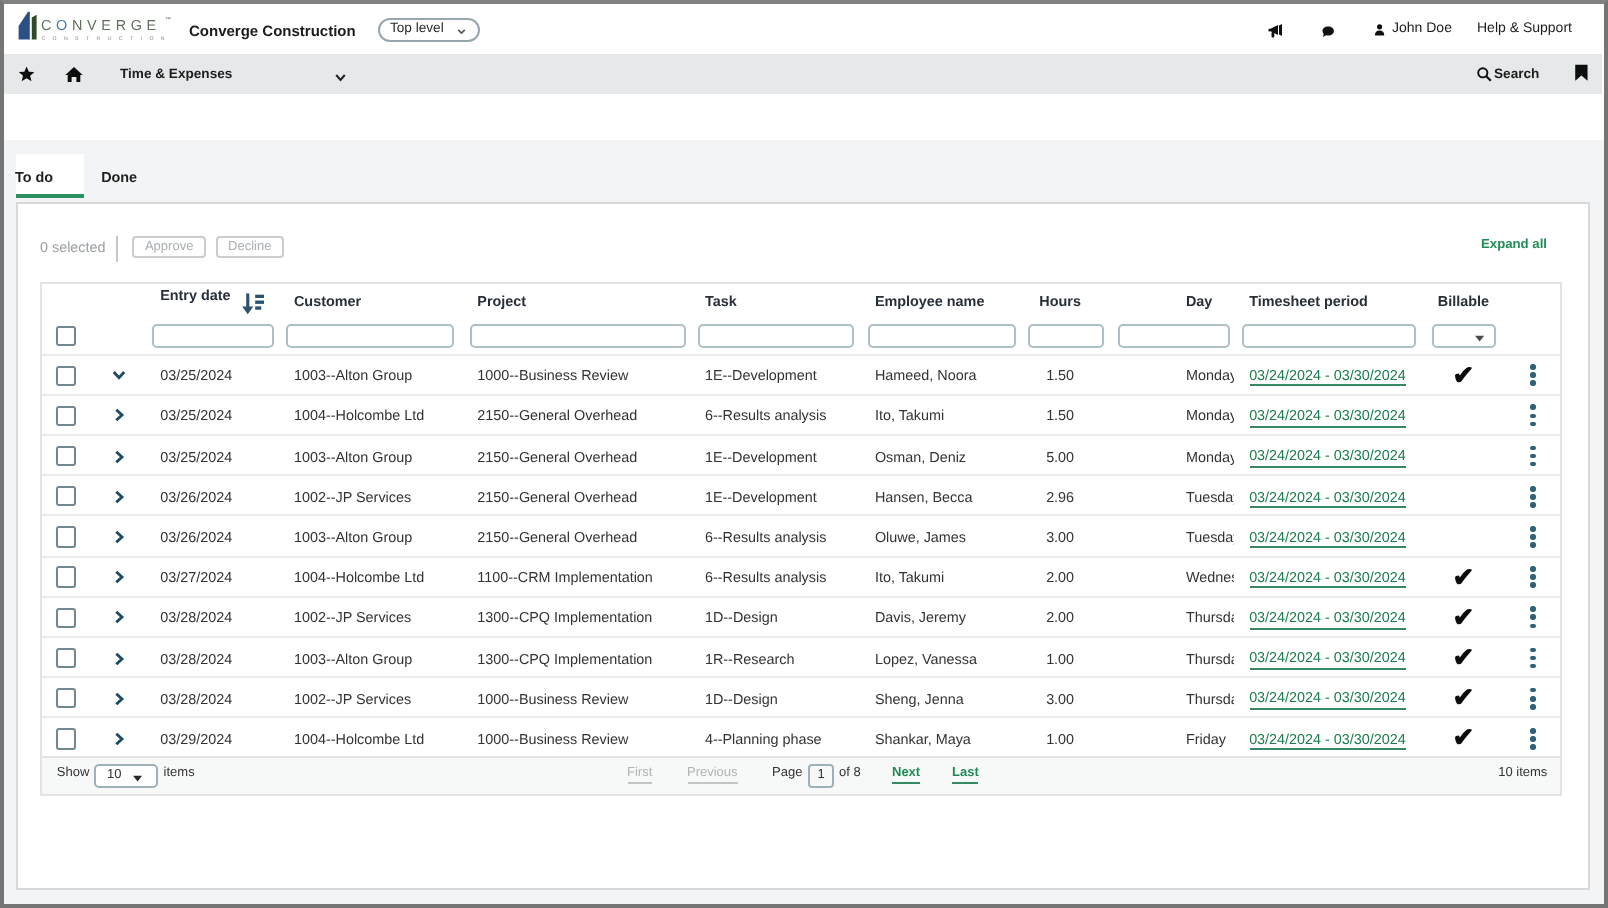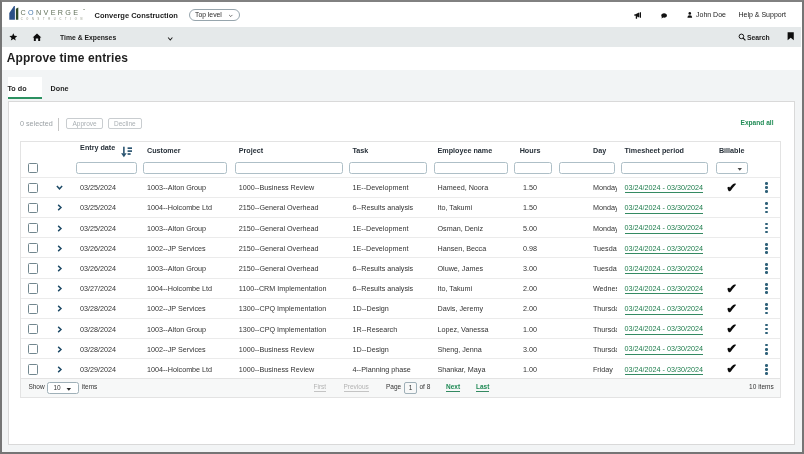--- a/index.html
+++ b/index.html
@@ -114,23 +114,20 @@
     <svg class="tb-ic" style="left:735.5px; top:6.4px;" width="8" height="8" viewBox="0 0 16 16">
         <circle cx="6.8" cy="6.8" r="4.6" stroke="#0d0d0d" stroke-width="1.9" fill="none"></circle>
         <path d="M10.3 10.3 L14.8 14.8" stroke="#0d0d0d" stroke-width="2.2"></path>
       </svg>
     <span class="nv-search">Search</span>
     <svg class="tb-ic" style="left:785.3px; top:5.9px;" width="7.4" height="8.7" viewBox="0 0 12 14">
         <path d="M1 0.5 h10 v13 l-5 -4.2 -5 4.2 z" fill="#0d0d0d"></path>
       </svg>
   </div>
 
-  <div class="headband">
-      <h1>Approve time entries</h1>
-    </div>
 
   <div class="pagebg">
     <div class="tab-todo">To do</div>
     <div class="tab-done">Done</div>
     <div class="panel">
       <span class="sel">0 selected</span>
       <div class="vdiv"></div>
       <div class="btn approve">Approve</div>
       <div class="btn decline">Decline</div>
       <span class="expand">Expand all</span>
@@ -255,21 +252,21 @@
               <div class="cb"></div>
             </div>
 <div class="c-chev"><svg width="9" height="9" viewBox="0 0 12 12">
                 <path d="M4.2 2.5 L8 6 L4.2 9.5" stroke="#1d4a66" stroke-width="1.9" fill="none"></path>
               </svg></div>
 <div class="cell">03/26/2024</div>
 <div class="cell">1002--JP Services</div>
 <div class="cell">2150--General Overhead</div>
 <div class="cell">1E--Development</div>
 <div class="cell">Hansen, Becca</div>
-<div class="cell c-hours">0.98</div>
+<div class="cell c-hours">2.96</div>
 <div class="cell c-day">Tuesday</div>
 <div class="cell"><span class="link">03/24/2024 - 03/30/2024</span></div>
 <div class="c-bill"></div>
 <div class="c-dots"><span class="dots"><i></i><i></i><i></i></span></div>
 </div>
 <div class="trow drow">
 <div>
               <div class="cb"></div>
             </div>
 <div class="c-chev"><svg width="9" height="9" viewBox="0 0 12 12">

